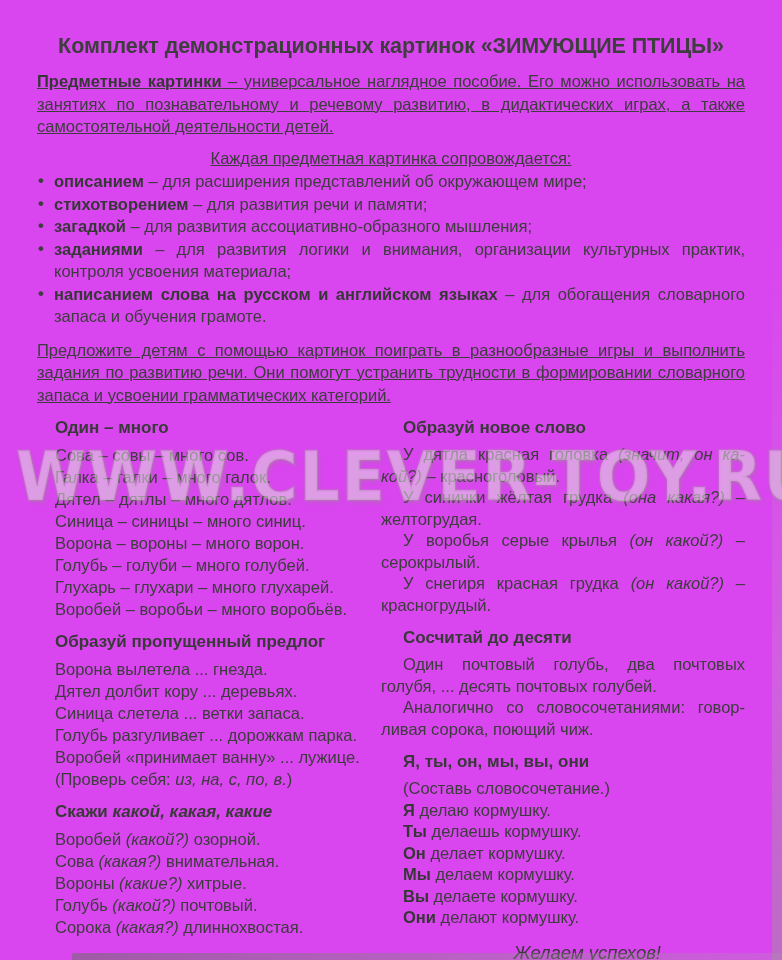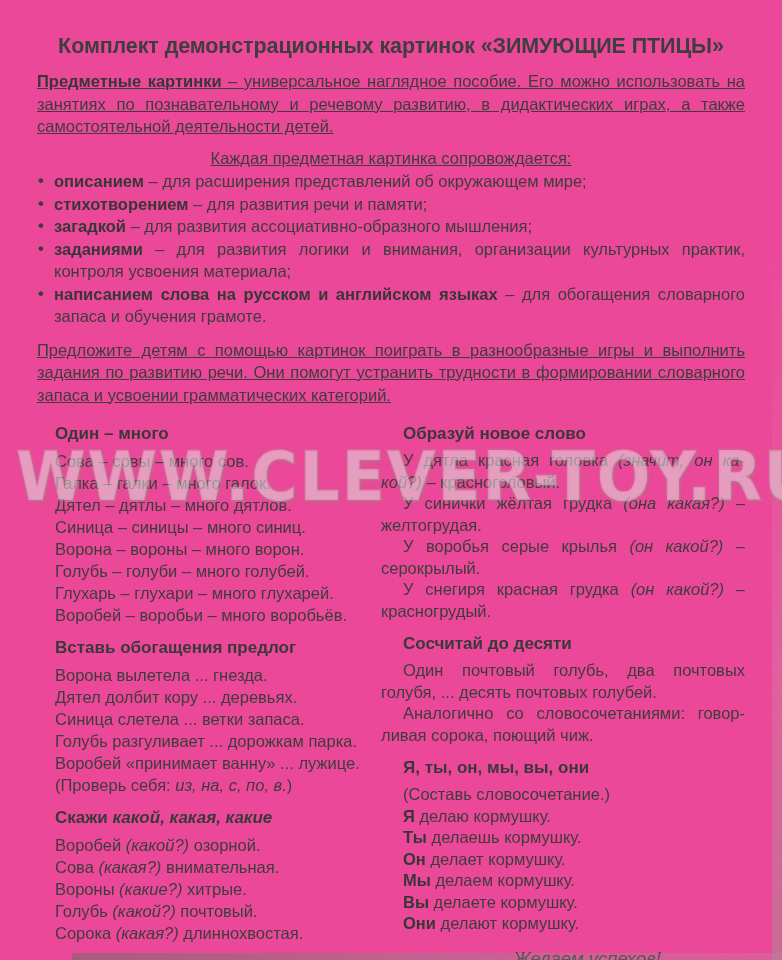--- a/index.html
+++ b/index.html
@@ -1,36 +1,36 @@
 <!DOCTYPE html>
 <html lang="ru"><head>
 <meta charset="utf-8">
 <style>
   html,body { margin:0; padding:0; background:#e9e9e9; }
   .page {
     position:relative; width:782px; height:960px; margin:0 auto;
-    background:#ec4899; overflow:hidden;
+    background:#d946ef; overflow:hidden;
     color:#3d3d3d; font-family:"Liberation Sans", sans-serif;
   }
   .content { padding:34px 37px 0 37px; position:relative; z-index:1; }
   .title {
     font-size:21.5px; font-weight:700; text-align:center; margin:0;
     color:#3e3e3e; letter-spacing:-0.1px;
   }
   .intro-p { font-size:16.5px; line-height:22.5px; text-align:justify; margin:11px 0 0; hyphens:manual;text-decoration:underline; }
   .intro-p.plain { text-align:center; margin-top:9px; }
   .bullets { list-style:none; margin:1px 0 0; padding:0; font-size:16.5px; line-height:22.5px; }
   .bullets li { position:relative; padding-left:17px; text-align:justify; }
   .bullets .dot { position:absolute; left:1px; top:-1px; font-weight:700; }
   b { color:#373737; }
   .cols { display:flex; margin-top:6px; font-size:16.5px; }
   .col-left  { flex:none; width:326px; padding-left:18px; line-height:22px; }
   .col-right { flex:none; width:364px; margin-left:auto; line-height:21.5px; }
   .cols h2 { font-size:17px; font-weight:700; color:#393939; margin:11px 0 5px; line-height:22px; }
-  .col-left h2.first, .col-right h2.first { margin-top:11px; }
+  .col-left h2.first, .col-right h2.first { margin-top:5px; }
   .col-right h2 { margin-left:22px; }
   .line { margin:0; }
   .jp { text-align:justify; text-indent:22px; margin:0; hyphens:manual; }
   .ind2 { margin-left:22px; }
   .closing { font-style:italic; font-size:18.5px; margin-top:13px; text-align:right; padding-right:84px; color:#3a3a3a; }
   .watermark {
     position:absolute; top:437px; left:16px; width:750px; z-index:2;
     font-family:"DejaVu Sans", sans-serif; font-weight:700; font-size:63px;
     letter-spacing:2px; white-space:nowrap;
     color:rgba(255,255,255,0.42);
@@ -77,21 +77,21 @@
         <h2 class="first">Один – много</h2>
         <div class="line">Сова – совы – много сов.</div>
         <div class="line">Галка – галки – много галок.</div>
         <div class="line">Дятел – дятлы – много дятлов.</div>
         <div class="line">Синица – синицы – много синиц.</div>
         <div class="line">Ворона – вороны – много ворон.</div>
         <div class="line">Голубь – голуби – много голубей.</div>
         <div class="line">Глухарь – глухари – много глухарей.</div>
         <div class="line">Воробей – воробьи – много воробьёв.</div>
 
-        <h2>Вставь обогащения предлог</h2>
+        <h2>Образуй пропущенный предлог</h2>
         <div class="line">Ворона вылетела ... гнезда.</div>
         <div class="line">Дятел долбит кору ... деревьях.</div>
         <div class="line">Синица слетела ... ветки запаса.</div>
         <div class="line">Голубь разгуливает ... дорожкам парка.</div>
         <div class="line">Воробей «принимает ванну» ... лужице.</div>
         <div class="line"><span>(Проверь себя: </span><i>из, на, с, по, в.</i><span>)</span></div>
 
         <h2><span>Скажи </span><i>какой, какая, какие</i></h2>
         <div class="line"><span>Воробей </span><i>(какой?)</i><span> озорной.</span></div>
         <div class="line"><span>Сова </span><i>(какая?)</i><span> внимательная.</span></div>

